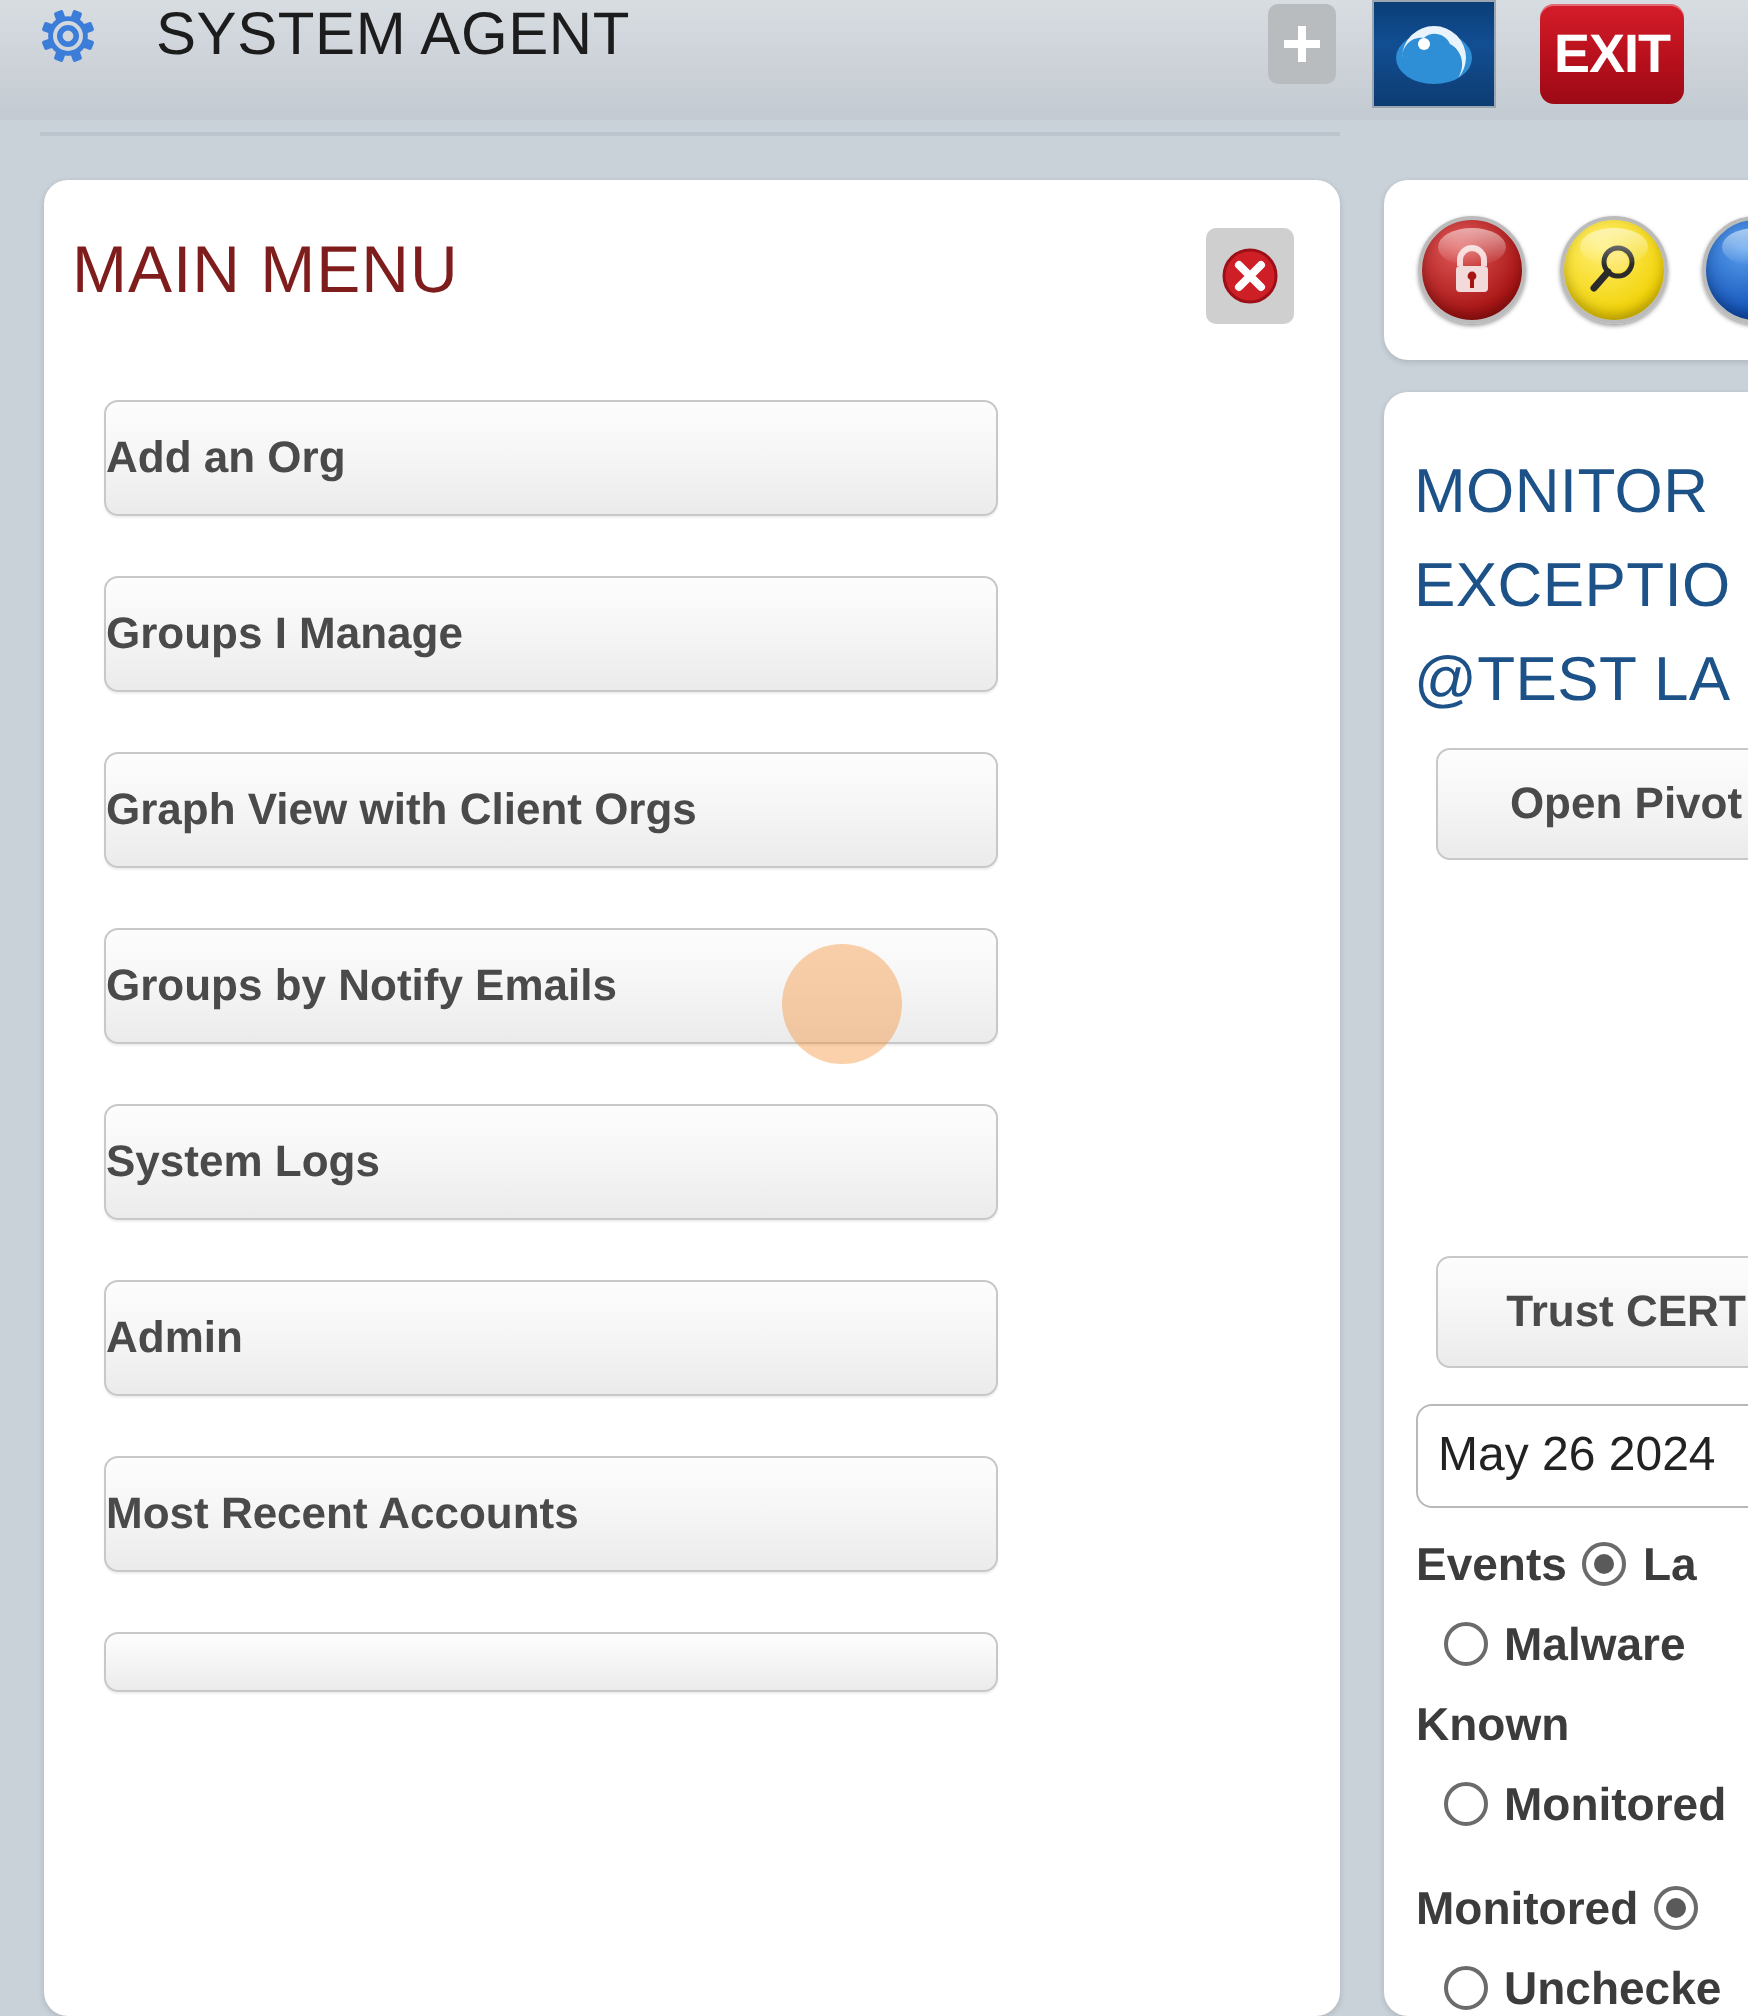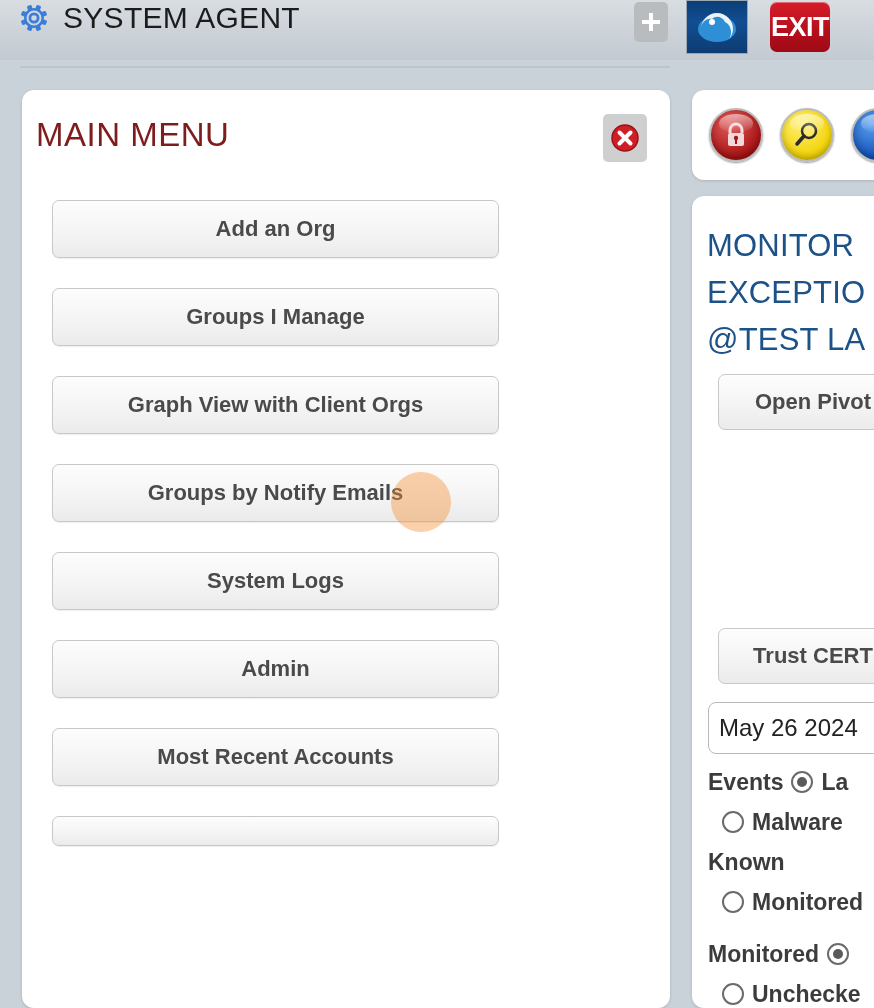--- a/index.html
+++ b/index.html
@@ -16,21 +16,21 @@
   
   .topbar {
     position: absolute;
     left: 0; top: 0;
     width: 874px; height: 60px;
     background: linear-gradient(to bottom, #d8dde2 0%, #ccd2d8 55%, #c3cad1 100%);
   }
   .topbar-left {
     position: absolute;
     left: 18px; top: 2px;
-    display: flex; align-items: center; gap: 13px;
+    display: flex; align-items: center; gap: 28px;
   }
   .gear-icon { width: 32px; height: 32px; display: block; }
   .app-title {
     font-size: 30px;
     font-weight: 400;
     color: #1c1c1c;
     letter-spacing: 0.3px;
     white-space: nowrap;
     line-height: 1;
   }
@@ -53,21 +53,21 @@
     position: absolute;
     left: 686px; top: 0px;
     width: 62px; height: 54px;
     background: linear-gradient(to bottom, #0a3e76 0%, #124e93 40%, #0d3c72 100%);
     display: flex; align-items: center; justify-content: center;
     border: 1px solid #9aa6b2;
   }
   .exit-btn {
     position: absolute;
     left: 770px; top: 2px;
-    width: 60px; height: 50px;
+    width: 72px; height: 50px;
     background: linear-gradient(to bottom, #d51d2a 0%, #b40f1b 60%, #9c0a16 100%);
     border-radius: 7px;
     display: flex; align-items: center; justify-content: center;
     box-shadow: inset 0 1px 0 rgba(255,255,255,.35);
   }
   .exit-label {
     color: #fff;
     font-size: 27px;
     font-weight: 700;
     font-family: "Liberation Sans", sans-serif;
@@ -112,21 +112,20 @@
     height: 58px;
     margin-bottom: 30px;
     border: 1px solid #c8c8c8;
     border-radius: 7px;
     background: linear-gradient(to bottom, #fdfdfd 0%, #f6f6f6 45%, #ebebeb 100%);
     box-shadow: 0 1px 1px rgba(0,0,0,.07);
     font-family: "Liberation Sans", sans-serif;
     font-size: 22px;
     font-weight: 700;
     color: #4a4a4a;
-    text-align: center;
     line-height: 56px;
     white-space: nowrap;
     overflow: hidden;
     cursor: pointer;
   }
   .menu-btn.active {
     border: 1px solid #2f6a8c;
     background: linear-gradient(to bottom, #fbfbfb 0%, #f3f3f3 50%, #e8e8e8 100%);
     color: #9a9a9a;
     box-shadow: 0 0 2px rgba(47,106,140,.45);

